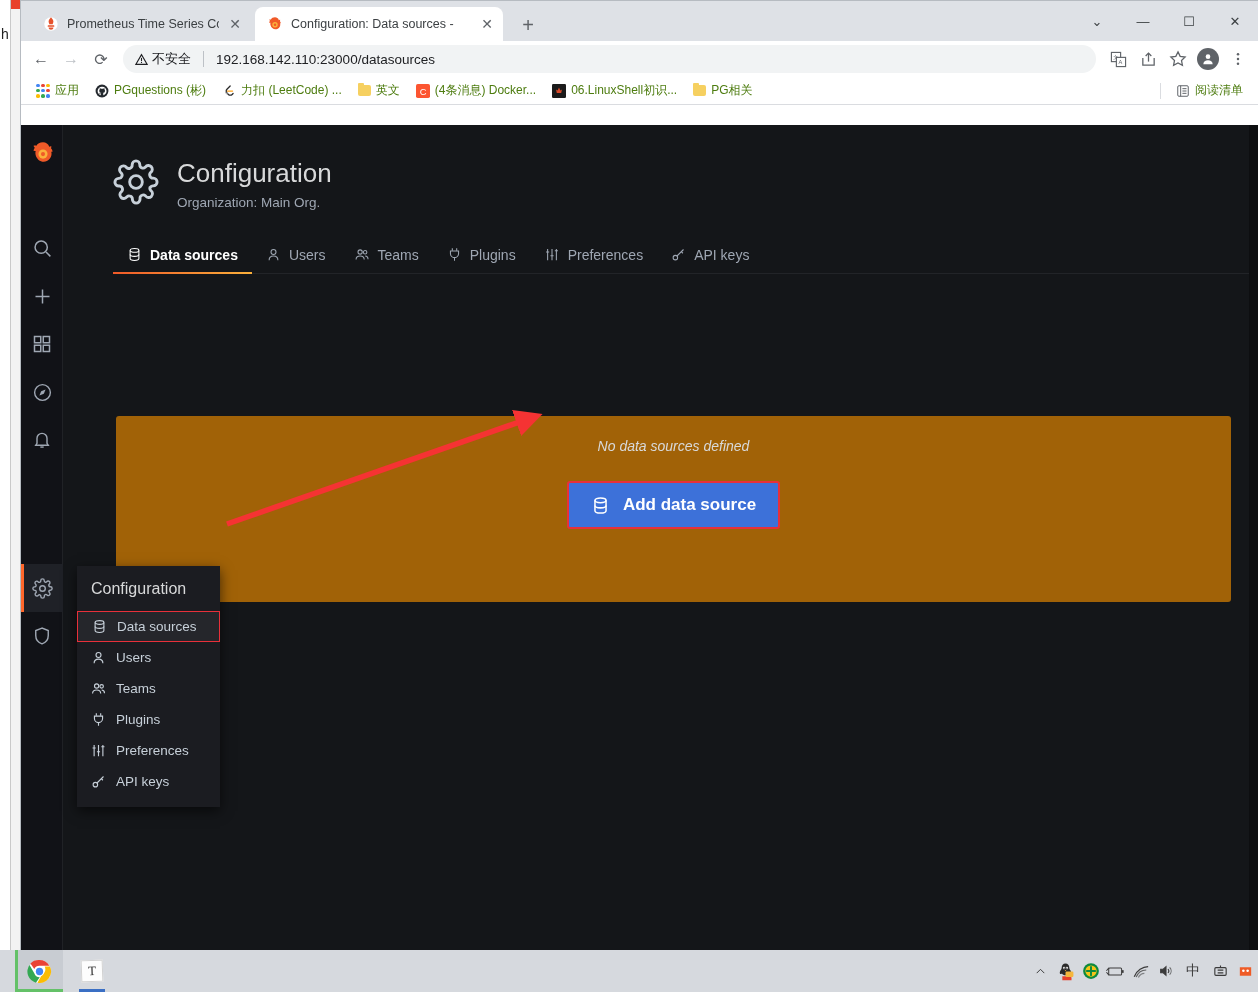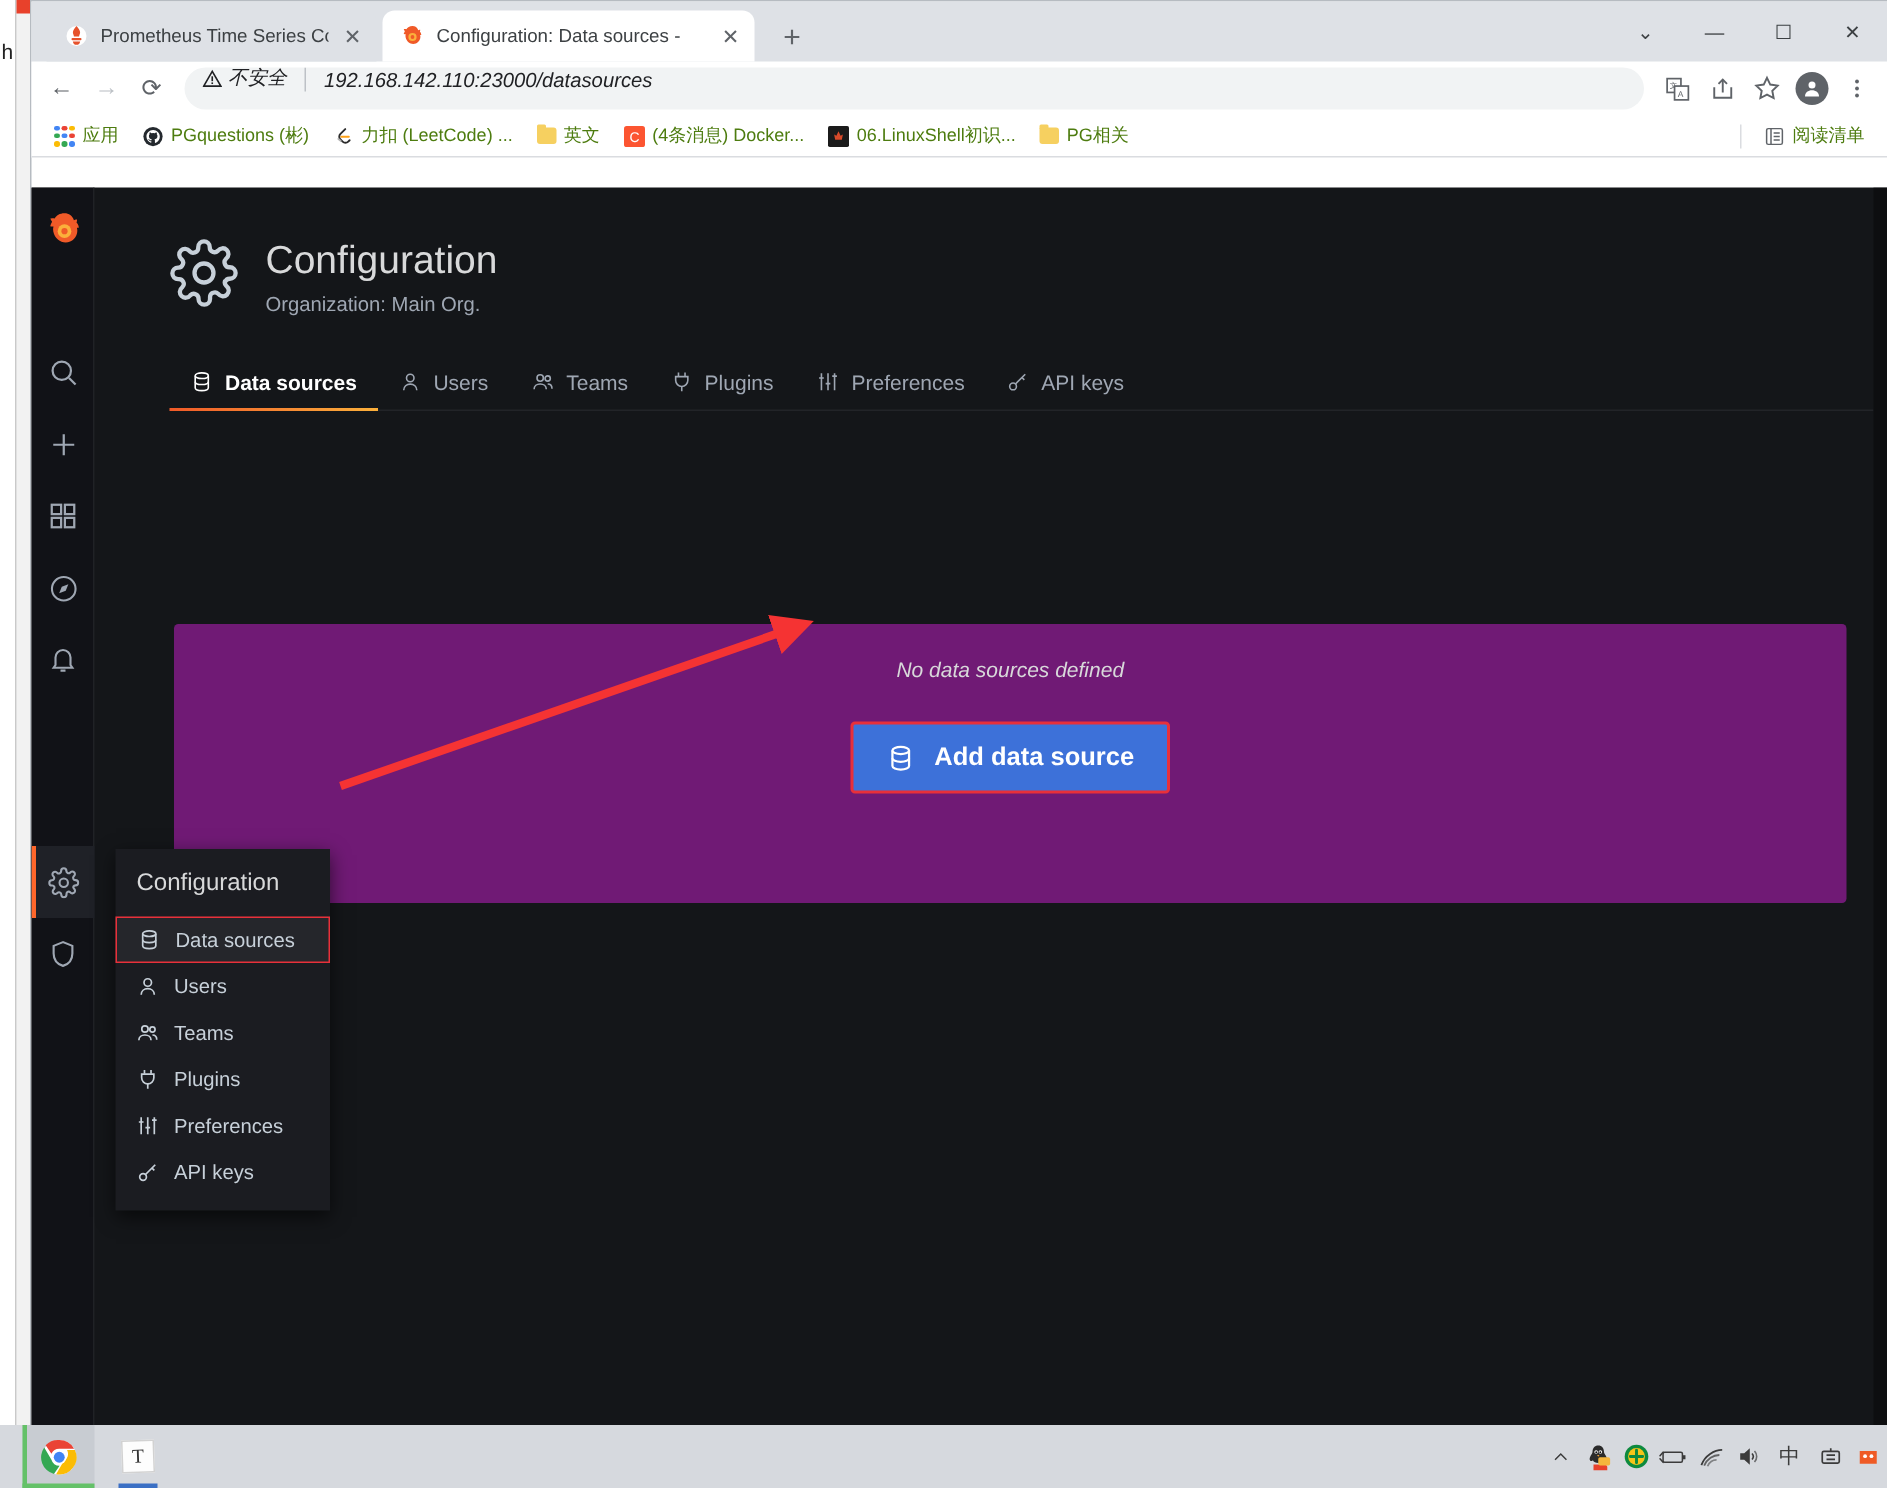--- a/index.html
+++ b/index.html
@@ -84,22 +84,22 @@
   }
   .tb-btn {
     width: 28px; height: 28px; flex-shrink: 0;
     display: flex; align-items: center; justify-content: center;
     color: #5f6368;
   }
   .tb-btn.disabled { color: #bdc1c6; }
   .omnibox {
     flex: 1; height: 28px; margin: 0 6px;
     background: #f1f3f4; border-radius: 14px;
-    display: flex; align-items: flex-end; padding: 12px 12px; gap: 6px;
-    font-size: 13.5px; color: #202124; overflow: hidden; font-style: italic;
+    display: flex; align-items: center; padding: 12px 12px; gap: 6px;
+    font-size: 13.5px; color: #202124; overflow: hidden;
   }
   .insecure {
     display: flex; align-items: center; gap: 4px;
     color: #202124; font-size: 13px; flex-shrink: 0;
   }
   .omni-sep {
     width: 1px; height: 16px; background: #bdc1c6; margin: 0 6px; flex-shrink: 0;
   }
   .omni-url { white-space: nowrap; overflow: hidden; }
   .avatar-btn {
@@ -196,21 +196,21 @@
   .tab-item.sel::after {
     content: ''; position: absolute; left: 0; right: 0; bottom: -1px;
     height: 2px;
     background: linear-gradient(90deg, #f05a28 0%, #fbb03b 100%);
   }
 
   
   .card {
     position: absolute; left: 95px; top: 291px;
     width: 1115px; height: 186px;
-    background: #701a75; border-radius: 3px;
+    background: #a16207; border-radius: 3px;
     display: flex; flex-direction: column; align-items: center;
   }
   .empty-msg {
     margin-top: 22px; font-size: 14px; font-style: italic; color: #d8d9da;
   }
   .add-btn {
     margin-top: 27px;
     display: flex; align-items: center; justify-content: center; gap: 13px;
     height: 48px; padding: 0 22px;
     background: #3d71d9; color: #ffffff;

